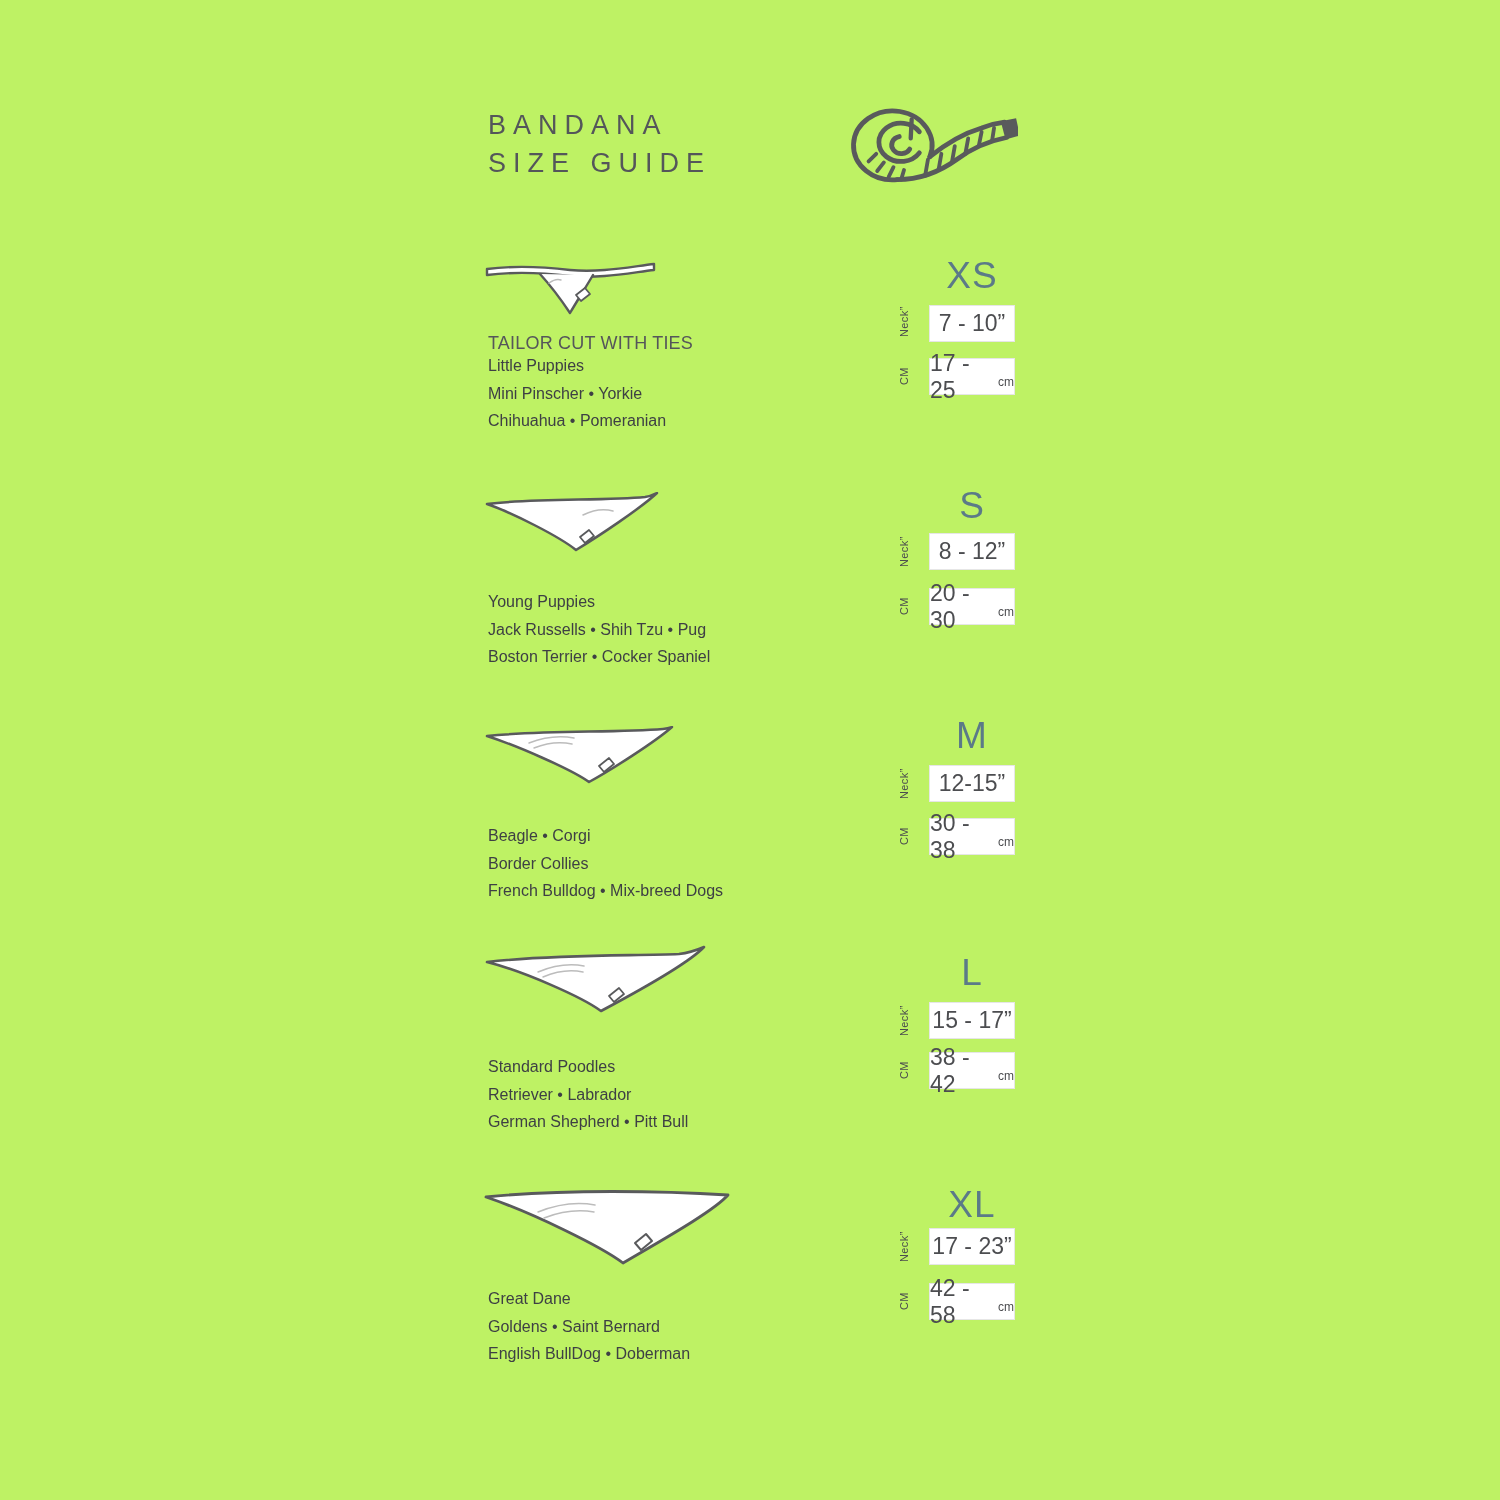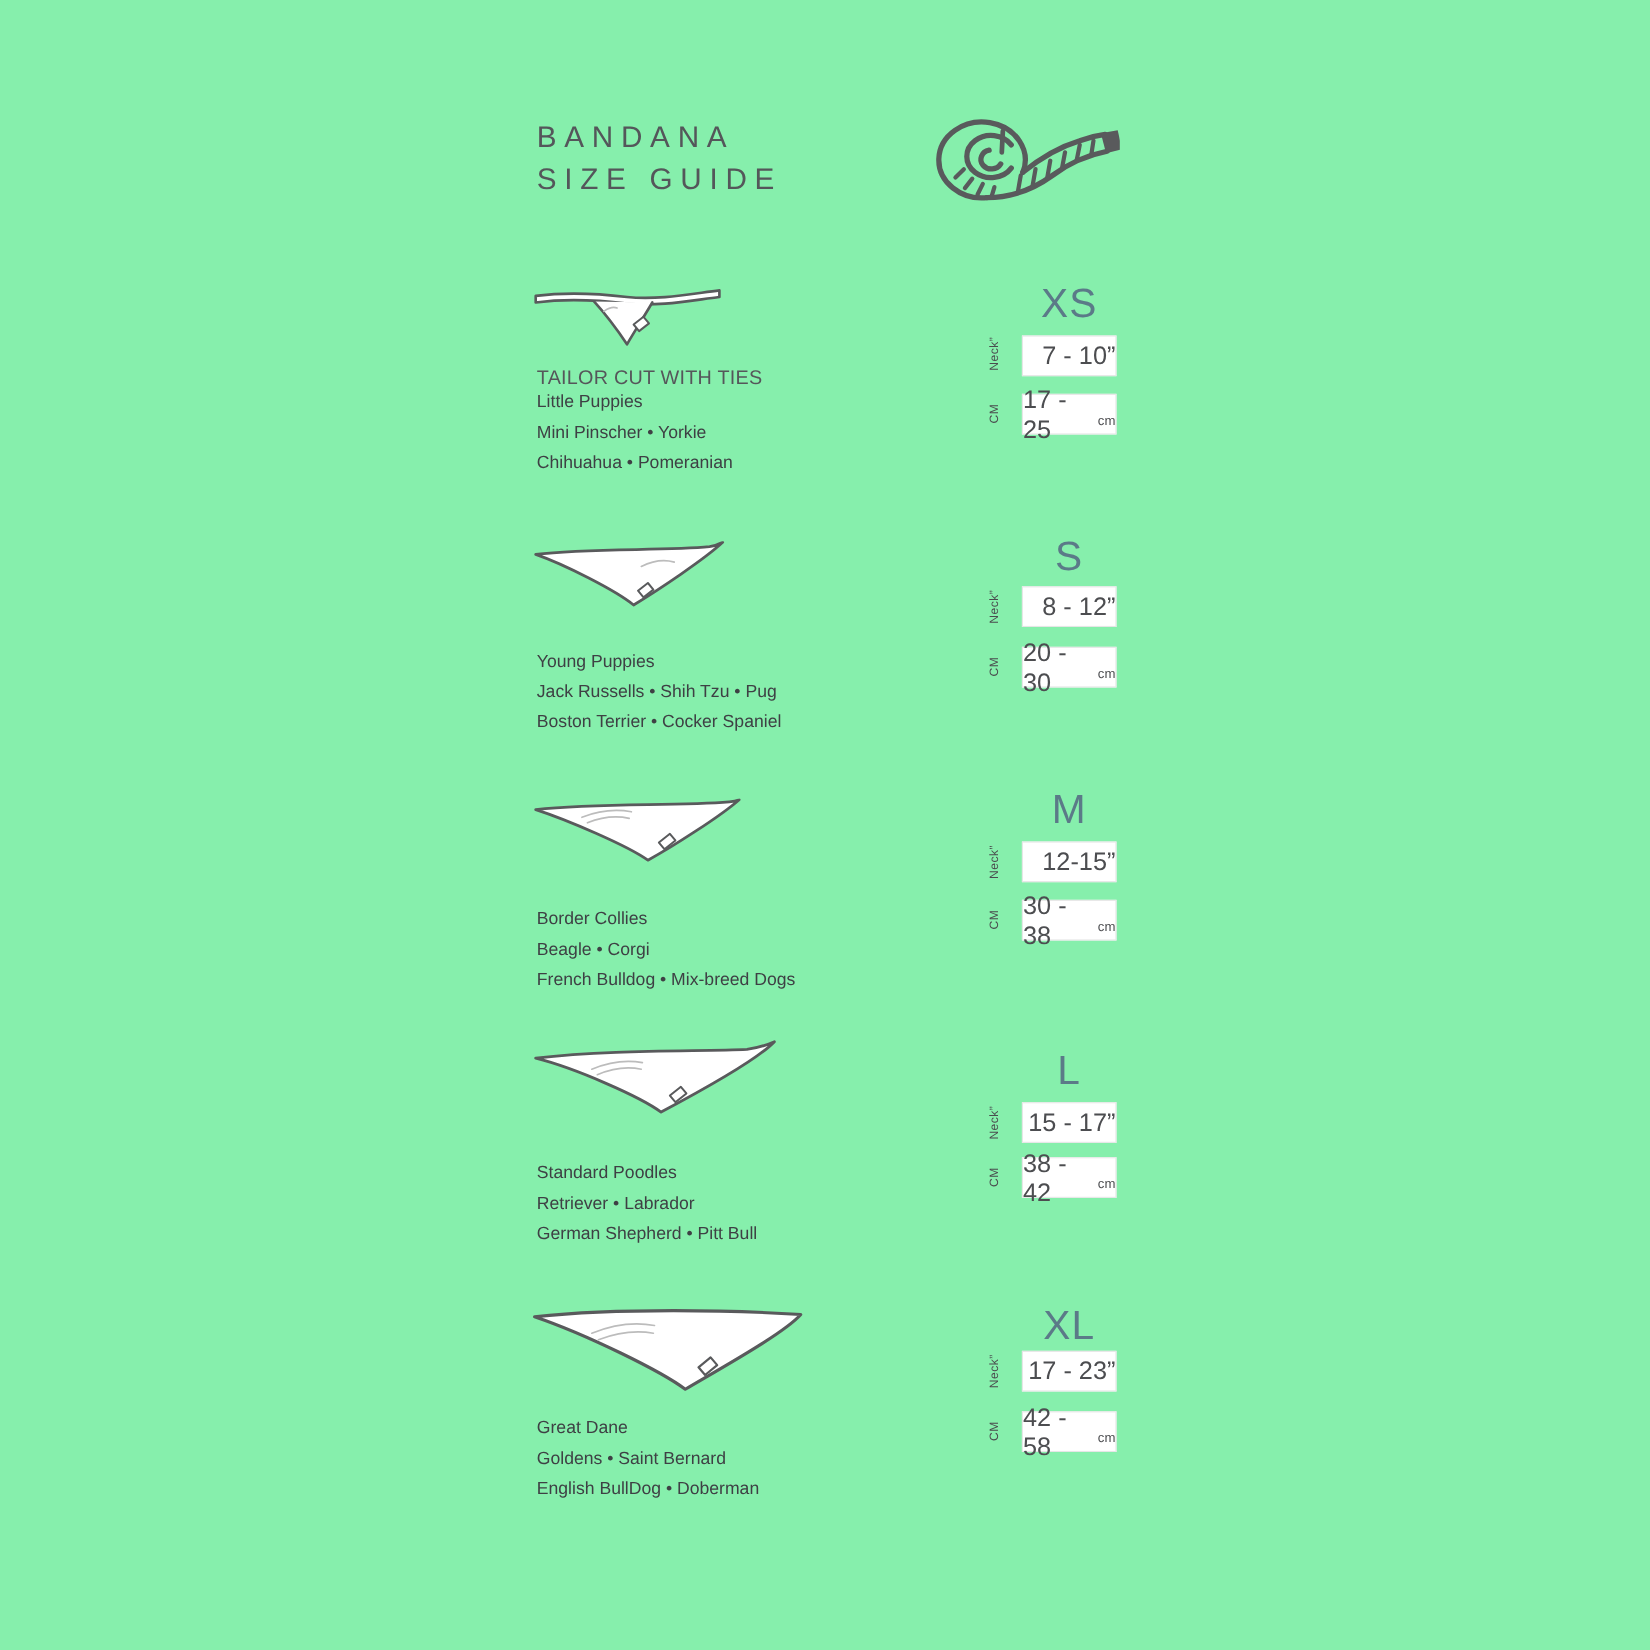--- a/index.html
+++ b/index.html
@@ -1,17 +1,17 @@
 <!DOCTYPE html>
 <html><head>
 <meta charset="utf-8">
 <style>
   html,body{margin:0;padding:0;background:#ffffff;}
   .sheet{
-    position:relative;width:1500px;height:1500px;background:#86efac;
+    position:relative;width:1500px;height:1500px;background:#bef264;
     font-family:"Liberation Sans",sans-serif;overflow:hidden;
   }
   .title{
     position:absolute;left:488px;top:106px;
     font-size:27px;line-height:38px;letter-spacing:7px;
     color:#54565a;font-weight:400;
   }
   .tape{position:absolute;left:836px;top:94px;width:182px;height:110px;}
   .row{position:absolute;left:0;width:1500px;height:240px;}
   .illus{position:absolute;left:483px;top:0;}
@@ -23,21 +23,21 @@
     position:absolute;left:488px;font-size:16px;line-height:27.5px;
     color:#3e4044;font-weight:400;
   }
   .size{
     position:absolute;left:928px;width:88px;text-align:center;
     font-size:37px;line-height:32px;letter-spacing:1px;color:#5b7a88;
   }
   .mbox{
     position:absolute;left:929px;width:86px;height:37px;
     border:1px solid #e6e6e6;background:#fff;box-sizing:border-box;
-    display:flex;align-items:center;justify-content:flex-end;
+    display:flex;align-items:center;justify-content:center;
     font-size:23px;color:#4c4d50;
   }
   .unit{font-size:12px;color:#4c4d50;align-self:flex-end;margin:0 0 5px 1px;}
   .vlabel{
     position:absolute;left:898px;width:18px;
     writing-mode:vertical-rl;transform:rotate(180deg);
     text-align:center;font-size:11px;letter-spacing:0.4px;color:#4a4b4e;
   }
   .stroke{stroke:#595a5c;fill:none;stroke-linecap:round;stroke-linejoin:round;}
   .stitch{stroke:#bcbcbc;fill:none;stroke-width:1.5;stroke-linecap:round;}
@@ -121,22 +121,22 @@
   <section class="row" style="top:726px">
     <svg class="illus" width="192" height="62" viewBox="0 0 192 62">
       <g class="stroke" stroke-width="2.5">
         <path d="M4,10 C62,4 132,7 180,3 C184,2.6 187,1.8 189,1 C172,16 128,44 106,56 C88,43 32,19 4,10 Z" fill="#fff"></path>
         <path d="M116,40 l10,-8 5,6 -10,8 z" stroke-width="1.8" fill="#fff"></path>
       </g>
       <path class="stitch" d="M46,17 q23,-9 45,-5"></path>
       <path class="stitch" d="M51,22 q20,-8 38,-4"></path>
     </svg>
     <div class="breeds" style="top:96px">
+      <div>Beagle • Corgi</div>
       <div>Border Collies</div>
-      <div>Beagle • Corgi</div>
       <div>French Bulldog • Mix-breed Dogs</div>
     </div>
     <div class="size" style="top:-6px">M</div>
     <div class="vlabel" style="top:37px;height:42px">Neck”</div>
     <div class="mbox" style="top:39px">
       <span>12-15”</span>
     </div>
     <div class="vlabel" style="top:92px;height:37px">CM</div>
     <div class="mbox" style="top:92px">
       <span>30 - 38</span>

